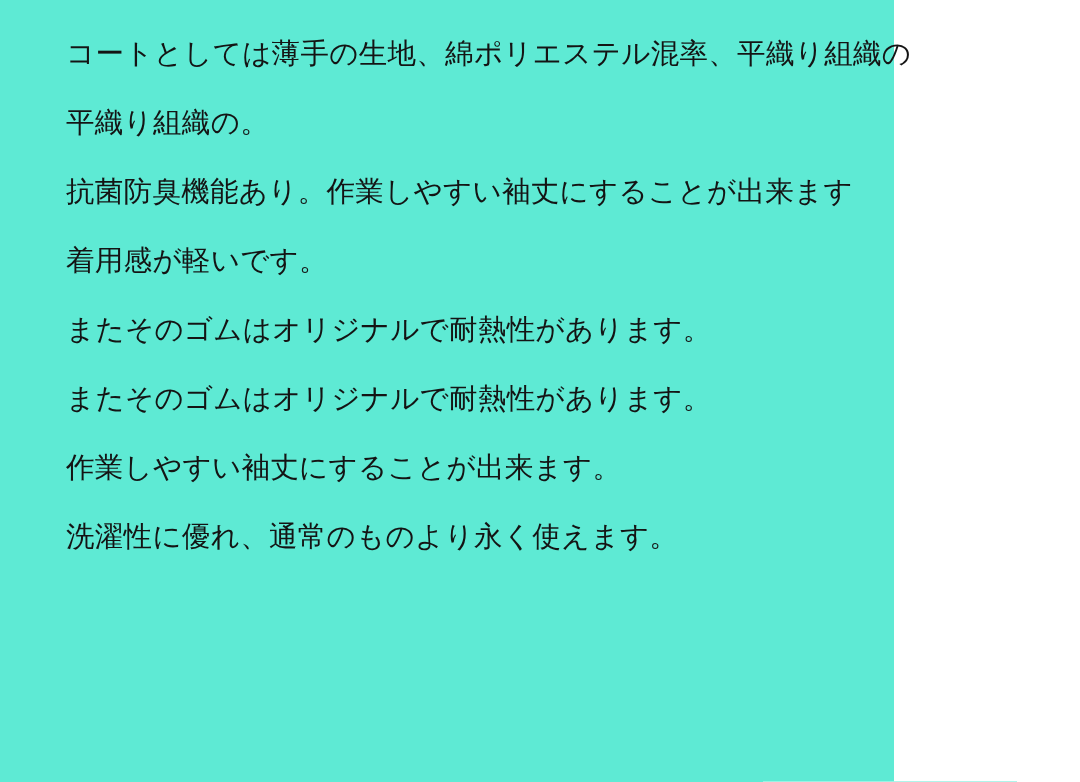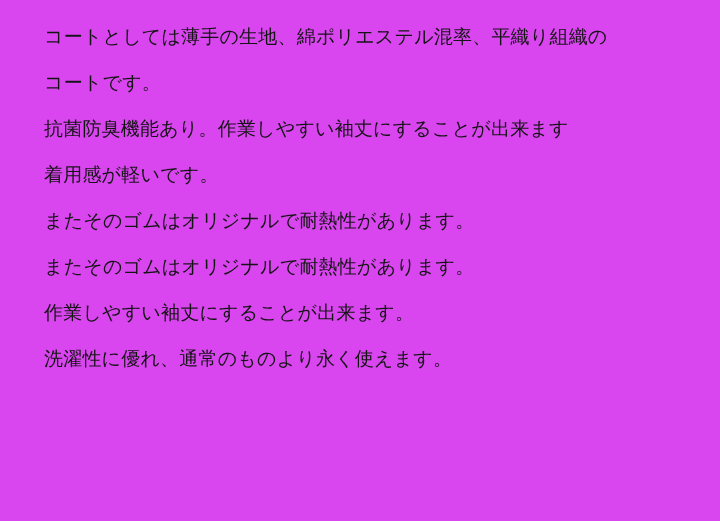--- a/index.html
+++ b/index.html
@@ -9,38 +9,38 @@
   body {
     width: 720px;
     height: 521px;
     background: #ffffff;
     font-family: "Liberation Sans", "DejaVu Sans", sans-serif;
     color: #1a1a1a;
     overflow: hidden;
   }
   .doc {
     box-sizing: border-box;
-    width: 720px;
+    width: 596px;
     height: 521px;
     padding: 14px 22px 10px 44px;
-    background: #d946ef;
+    background: #5eead4;
   }
   .para-line {
     font-size: 19px;
     line-height: 46px;
     letter-spacing: 0.2px;
     white-space: nowrap;
     color: #141414;
   }
 </style>
 </head>
 <body>
 
 <div class="doc">
   <div class="para-line">コートとしては薄手の生地、綿ポリエステル混率、平織り組織の</div>
-  <div class="para-line">コートです。</div>
+  <div class="para-line">平織り組織の。</div>
   <div class="para-line">抗菌防臭機能あり。作業しやすい袖丈にすることが出来ます</div>
   <div class="para-line">着用感が軽いです。</div>
   <div class="para-line">またそのゴムはオリジナルで耐熱性があります。</div>
   <div class="para-line">またそのゴムはオリジナルで耐熱性があります。</div>
   <div class="para-line">作業しやすい袖丈にすることが出来ます。</div>
   <div class="para-line">洗濯性に優れ、通常のものより永く使えます。</div>
 </div>
 
 </body></html>

